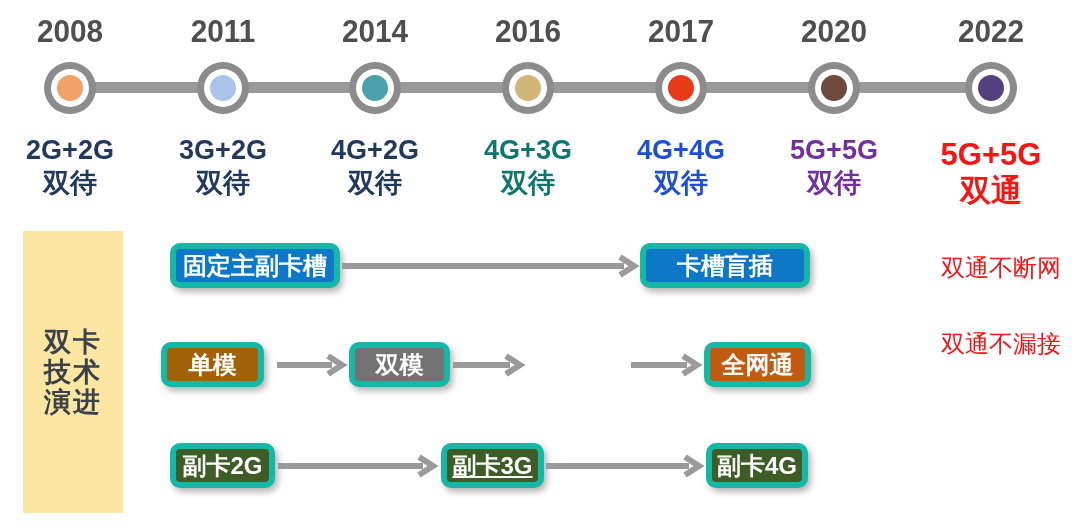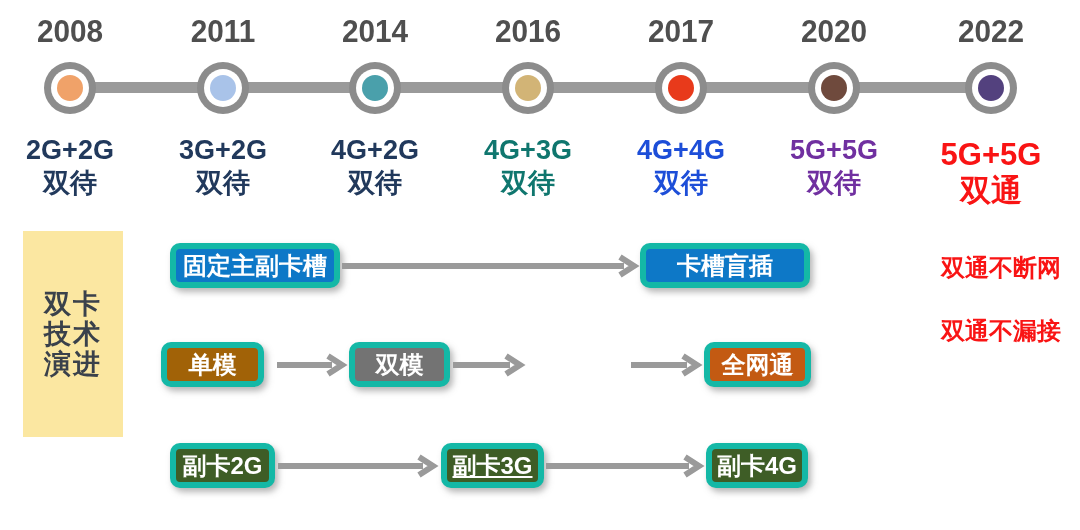--- a/index.html
+++ b/index.html
@@ -11,30 +11,30 @@
   .tl-line { position:absolute; left:70px; top:82px; width:921px; height:11px; z-index:0; }
   .milestone { position:absolute; top:0; width:160px; height:215px; z-index:1; }
   .year { margin-top:14px; text-align:center; font-size:31px; font-weight:bold; color:#4f4f4f; letter-spacing:0px; transform:scaleX(.96); }
   .node { position:absolute; left:50%; top:62px; transform:translateX(-50%); width:52px; height:52px; border-radius:50%; background:var(--ring); display:flex; align-items:center; justify-content:center; }
   .node-inner { width:38px; height:38px; border-radius:50%; background:#fff; display:flex; align-items:center; justify-content:center; }
   .dot { width:26px; height:26px; border-radius:50%; }
   .mlabel { position:absolute; top:134px; width:100%; text-align:center; font-weight:bold; font-size:27px; line-height:33px; }
   .mlabel.label-big { font-size:31px; line-height:36px; top:137px; }
 
   
-  .sidebar { position:absolute; left:23px; top:231px; width:100px; height:206px; display:flex; flex-direction:column; align-items:center; justify-content:center; font-weight:bold; font-size:27px; line-height:30px; letter-spacing:2px; text-align:right; }
+  .sidebar { position:absolute; left:23px; top:231px; width:100px; height:282px; display:flex; flex-direction:column; align-items:center; justify-content:center; font-weight:bold; font-size:27px; line-height:30px; letter-spacing:2px; text-align:right; }
 
   
   .pbox { position:absolute; height:45px; border:6px solid #14b8a6; border-radius:10px; box-shadow:3px 4px 6px rgba(110,110,110,.5); color:#fff; font-weight:bold; font-size:24px; display:flex; align-items:center; justify-content:center; white-space:nowrap; }
 
   .arrow { position:absolute; height:24px; overflow:visible; }
   .arrow line, .arrow path { stroke: var(--arrow); }
 
   
-  .annot { position:absolute; left:936px; width:130px; font-weight:bold; font-size:24px; text-align:center; white-space:nowrap; }
+  .annot { position:absolute; left:936px; width:130px; font-weight:normal; font-size:24px; text-align:center; white-space:nowrap; }
 </style>
 </head>
 <body>
 
 <div id="stage">
 
   <div class="tl-line" style="background-color: rgb(154, 154, 154);"></div>
 
   <div class="milestone" style="left:-10px">
     <div class="year">2008</div>
@@ -162,15 +162,15 @@
     <path d="M141 3 L155 12 L141 21" fill="none" stroke-width="6"></path>
   </svg>
   <div class="pbox" style="left: 441px; top: 443px; width: 103px; background-color: rgb(62, 93, 38); text-decoration: underline;">副卡3G</div>
   <svg class="arrow" style="left:546px; top:454px;" width="157" height="24">
     <line x1="0" y1="12" x2="143" y2="12" stroke-width="6"></line>
     <path d="M139 3 L153 12 L139 21" fill="none" stroke-width="6"></path>
   </svg>
   <div class="pbox" style="left: 706px; top: 443px; width: 102px; background-color: rgb(62, 93, 38);">副卡4G</div>
 
   <div class="annot" style="top: 252px; color: rgb(249, 20, 20);">双通不断网</div>
-  <div class="annot" style="top: 315px; color: rgb(249, 20, 20);">双通不漏接</div>
+  <div class="annot" style="top: 328px; color: rgb(249, 20, 20);">双通不漏接</div>
 
 </div>
 
 </body></html>

